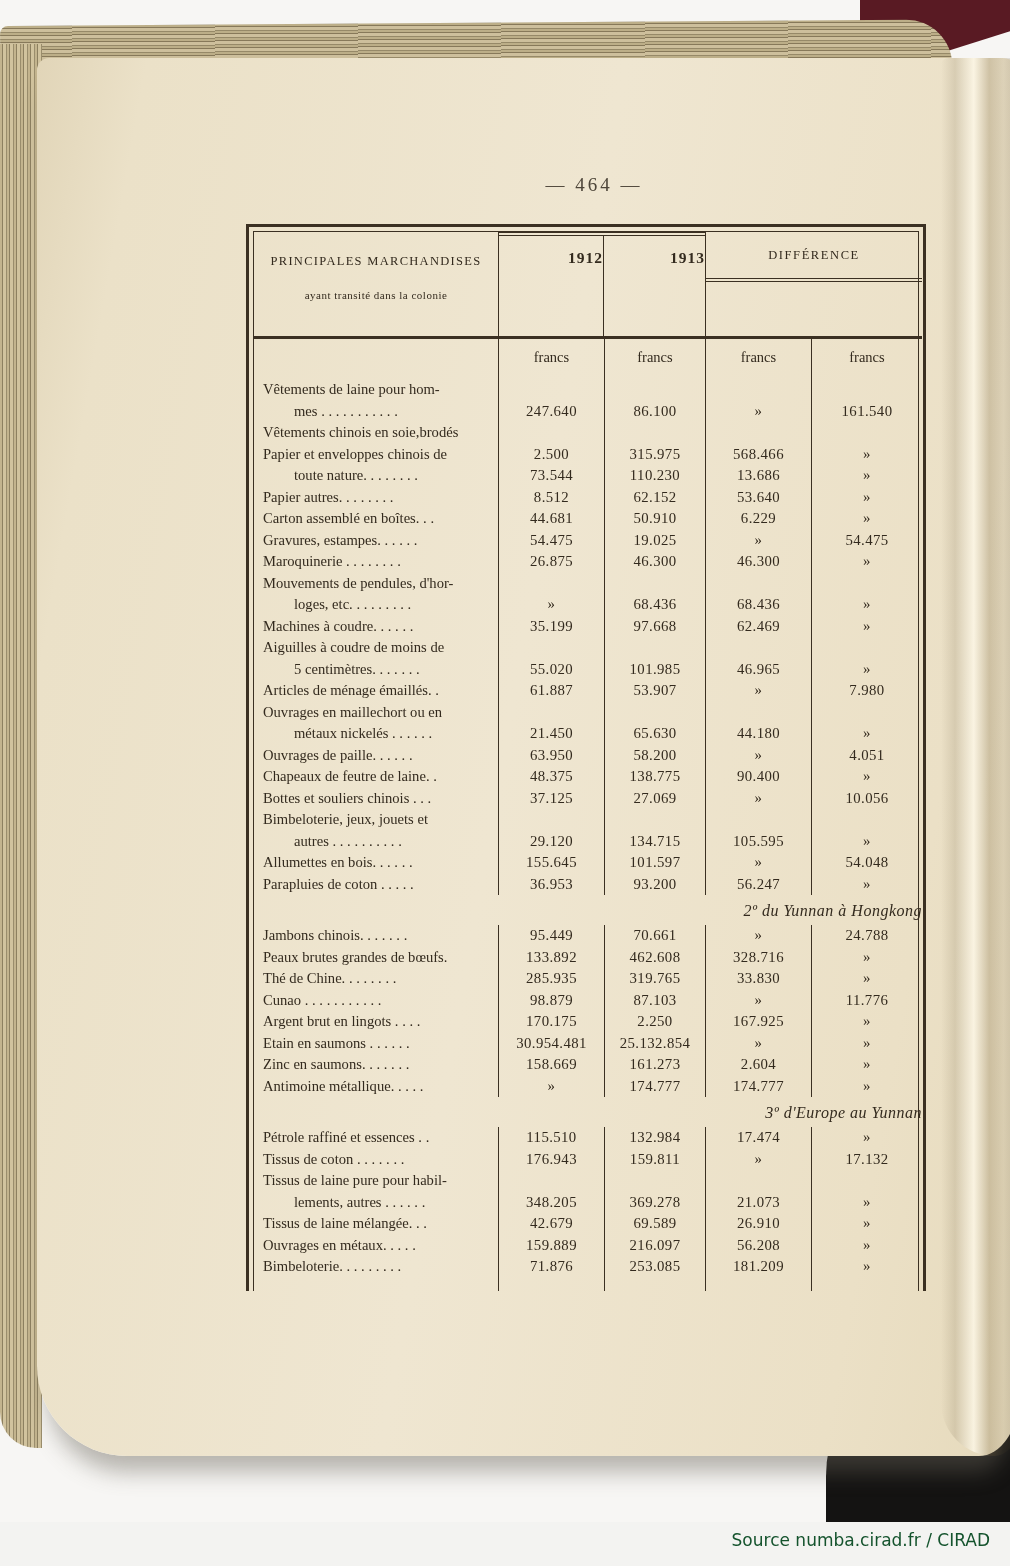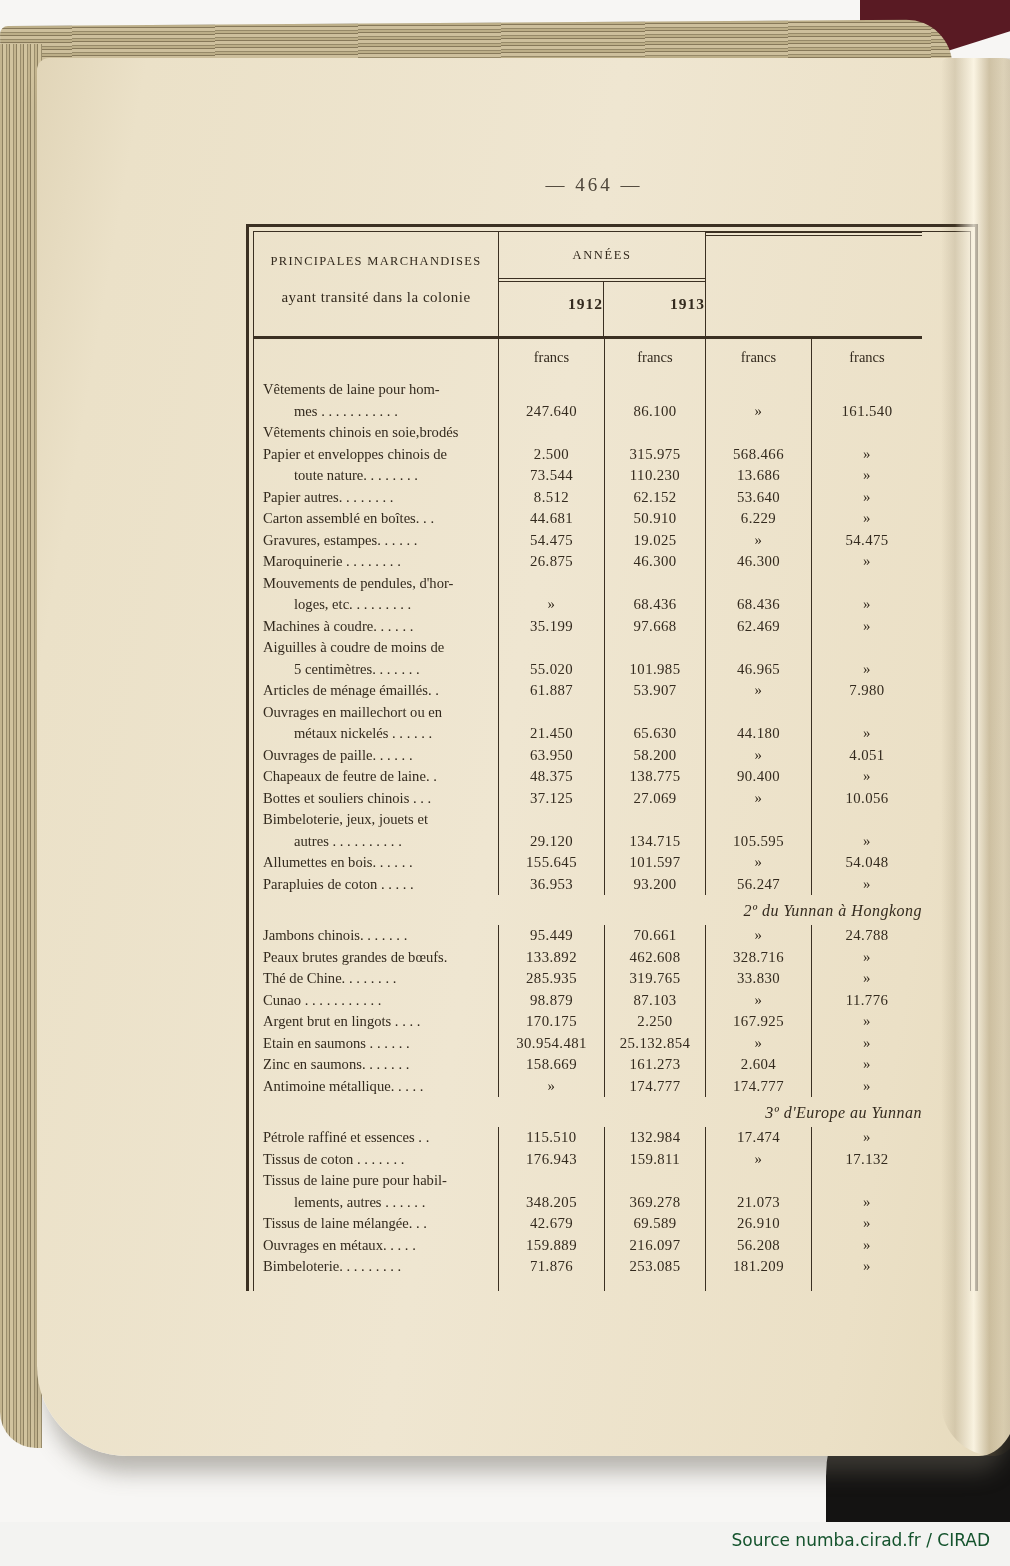--- a/index.html
+++ b/index.html
@@ -55,30 +55,30 @@
       rgba(90,75,45,0) 0%, rgba(90,75,45,0.14) 18%,
       rgba(255,250,235,0.75) 42%, rgba(120,100,60,0.25) 62%,
       rgba(90,75,45,0.10) 80%, rgba(60,50,30,0.20) 100%);
   }
   .page-number{
     position:absolute;left:457px;top:116px;width:200px;text-align:center;
     font-size:19px;letter-spacing:3px;color:#4e463a;
   }
   
   .tbl-outer{
-    position:absolute;left:209px;top:166px;width:732px;box-sizing:border-box;
+    position:absolute;left:209px;top:166px;width:680px;box-sizing:border-box;
     border:3px solid #3b3022;border-bottom:none;padding:4px 4px 0;font-family:Liberation Serif, serif;
   }
   .tbl-inner{border:1px solid #3b3022;border-bottom:none;}
   .tgrid{display:grid;grid-template-columns:245px 106px 101px 106px 110px;}
   .br{border-right:1px solid #3b3022;}
   .h-label{grid-column:1;grid-row:1;height:104px;box-sizing:border-box;
     display:flex;flex-direction:column;align-items:center;padding-top:22px;}
   .h-l1{font-size:12.5px;letter-spacing:1.3px;}
-  .h-l2{font-size:15px;margin-top:20px;letter-spacing:0.5px;}
+  .h-l2{font-size:11px;margin-top:20px;letter-spacing:0.5px;}
   .h-group{grid-row:1;height:104px;box-sizing:border-box;display:flex;flex-direction:column;}
   .h-years{grid-column:2/4;}
   .h-diff{grid-column:4/6;border-left:1px solid #3b3022;margin-left:-1px;}
   .g-title{height:46px;display:flex;align-items:center;justify-content:center;
     font-size:12.5px;letter-spacing:1.6px;}
   .dbl{height:2px;border-top:1px solid #3b3022;border-bottom:1px solid #3b3022;}
   .g-cells{flex:1;display:flex;}
   .g-cell{box-sizing:border-box;text-align:center;padding-top:13px;font-size:14.5px;}
   .h-years .g-cell:first-child{width:51%;border-right:1px solid #3b3022;}
   .h-years .g-cell:last-child{width:49%;}
@@ -110,29 +110,29 @@
   <div class="tbl-outer">
     <div class="tbl-inner">
       <div class="tgrid" id="tgrid">
 
         <div class="h-label br">
           <div class="h-l1">PRINCIPALES MARCHANDISES</div>
           <div class="h-l2">ayant transité dans la colonie</div>
         </div>
 
         <div class="h-group h-years br">
-          <div class="g-title">ANNÉES</div>
           <div class="dbl"></div>
           <div class="g-cells">
             <div class="g-cell yr">1912</div>
             <div class="g-cell yr">1913</div>
           </div>
         </div>
 
         <div class="h-group h-diff">
+          <div class="g-title">DIFFÉRENCE</div>
           <div class="dbl"></div>
         </div>
 
         <div class="thick-rule"></div>
 
         <div class="f-cell br"></div>
         <div class="f-cell br">francs</div>
         <div class="f-cell br">francs</div>
         <div class="f-cell br">francs</div>
         <div class="f-cell">francs</div>

